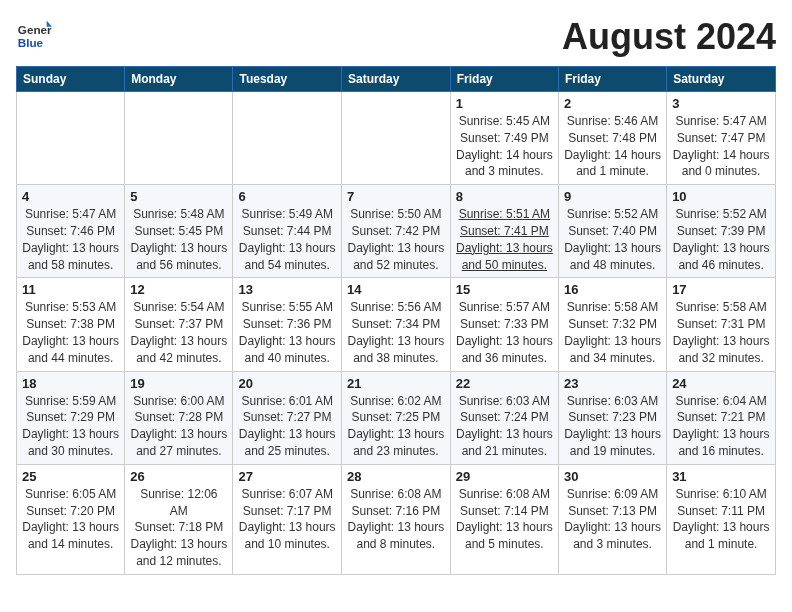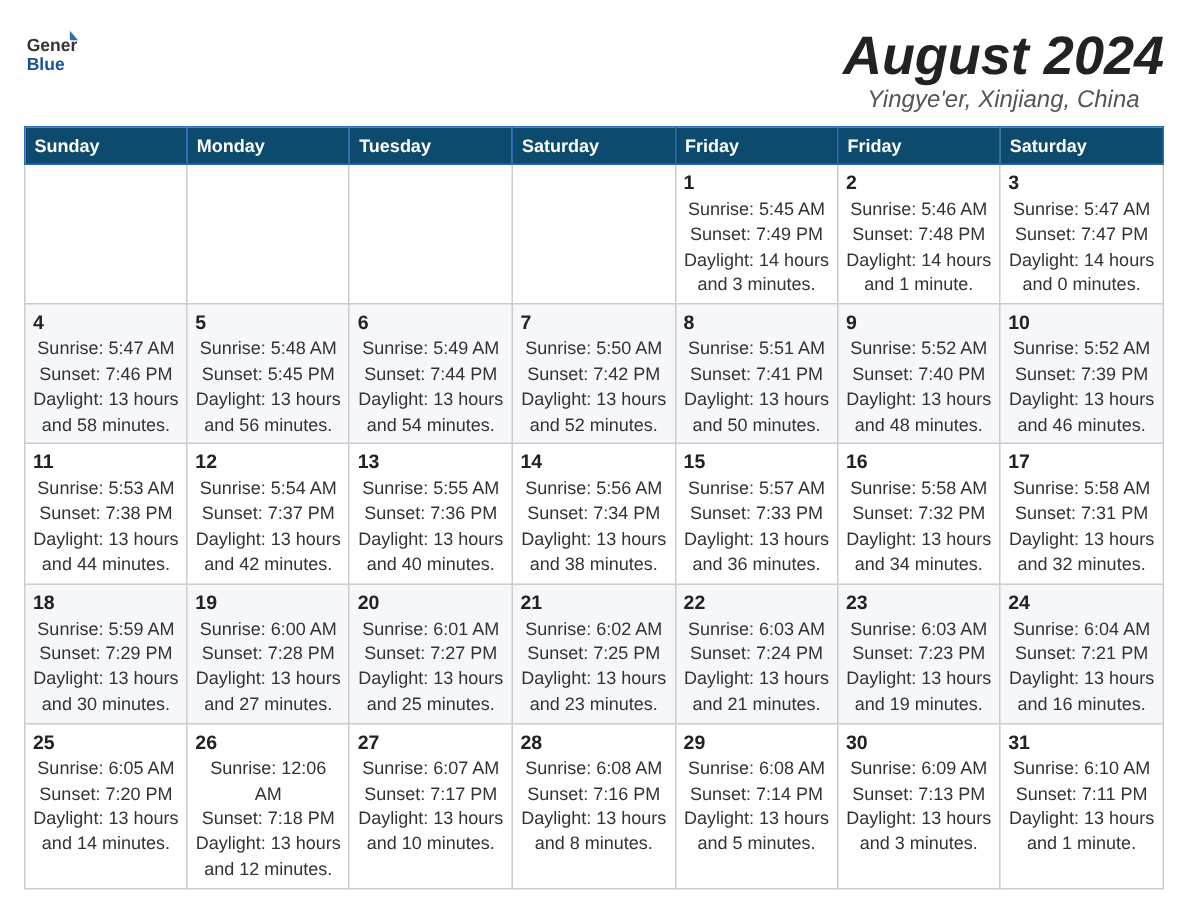--- a/index.html
+++ b/index.html
@@ -22,22 +22,21 @@
       font-size: 18px;
       font-weight: bold;
       color: #1a4fa0;
     }
     .logo-icon {
       width: 36px;
       height: 36px;
       margin-right: 4px;
     }
     .title-block {
-      text-align: center;
-      font-style: italic;
+      text-align: right;
     }
     .main-title {
       font-size: 36px;
       font-weight: bold;
       color: #222;
     }
     .subtitle {
       font-size: 16px;
       color: #555;
     }
@@ -91,21 +90,20 @@
 <div class="header-logo">
   <div class="logo">
     <svg class="logo-icon" viewBox="0 0 40 40" xmlns="http://www.w3.org/2000/svg">
       <text x="2" y="20" font-size="13" font-family="Arial" font-weight="bold" fill="#333">General</text>
       <text x="2" y="34" font-size="13" font-family="Arial" font-weight="bold" fill="#1a4fa0">Blue</text>
       <polygon points="34,5 40,12 34,12" fill="#2a6db5"></polygon>
     </svg>
   </div>
   <div class="title-block">
     <div class="main-title">August 2024</div>
-    <div class="subtitle">Yingye'er, Xinjiang, China</div>
   </div>
 </div>
 
 <table>
   <thead>
     <tr>
       <th>Sunday</th>
       <th>Monday</th>
       <th>Tuesday</th>
       <th>Saturday</th>
@@ -166,21 +164,21 @@
         </td>
         <td>
           <span class="day-number">7</span>
           <div class="day-info" style="white-space: pre-line;">Sunrise: 5:50 AM
 Sunset: 7:42 PM
 Daylight: 13 hours
 and 52 minutes.</div>
         </td>
         <td>
           <span class="day-number">8</span>
-          <div class="day-info" style="white-space: pre-line;">Sunrise: 5:51 AM
+          <div class="day-info" style="white-space: pre-line; text-decoration: underline;">Sunrise: 5:51 AM
 Sunset: 7:41 PM
 Daylight: 13 hours
 and 50 minutes.</div>
         </td>
         <td>
           <span class="day-number">9</span>
           <div class="day-info" style="white-space: pre-line;">Sunrise: 5:52 AM
 Sunset: 7:40 PM
 Daylight: 13 hours
 and 48 minutes.</div>

